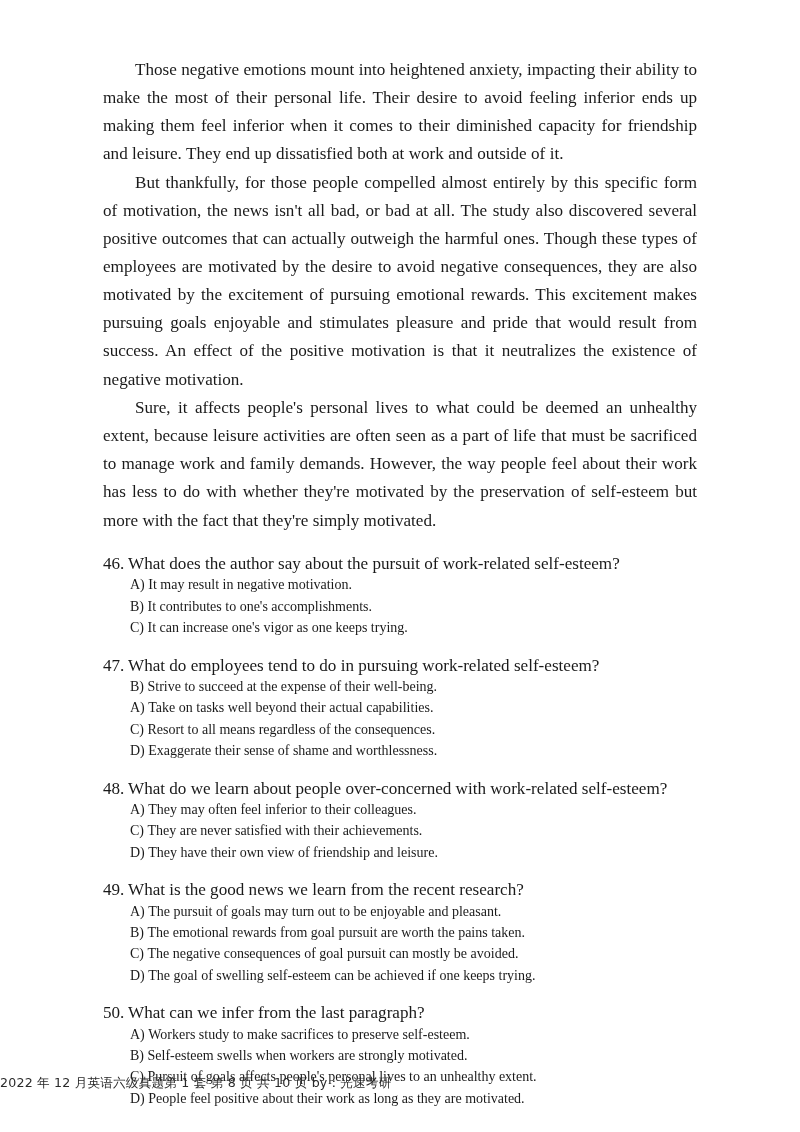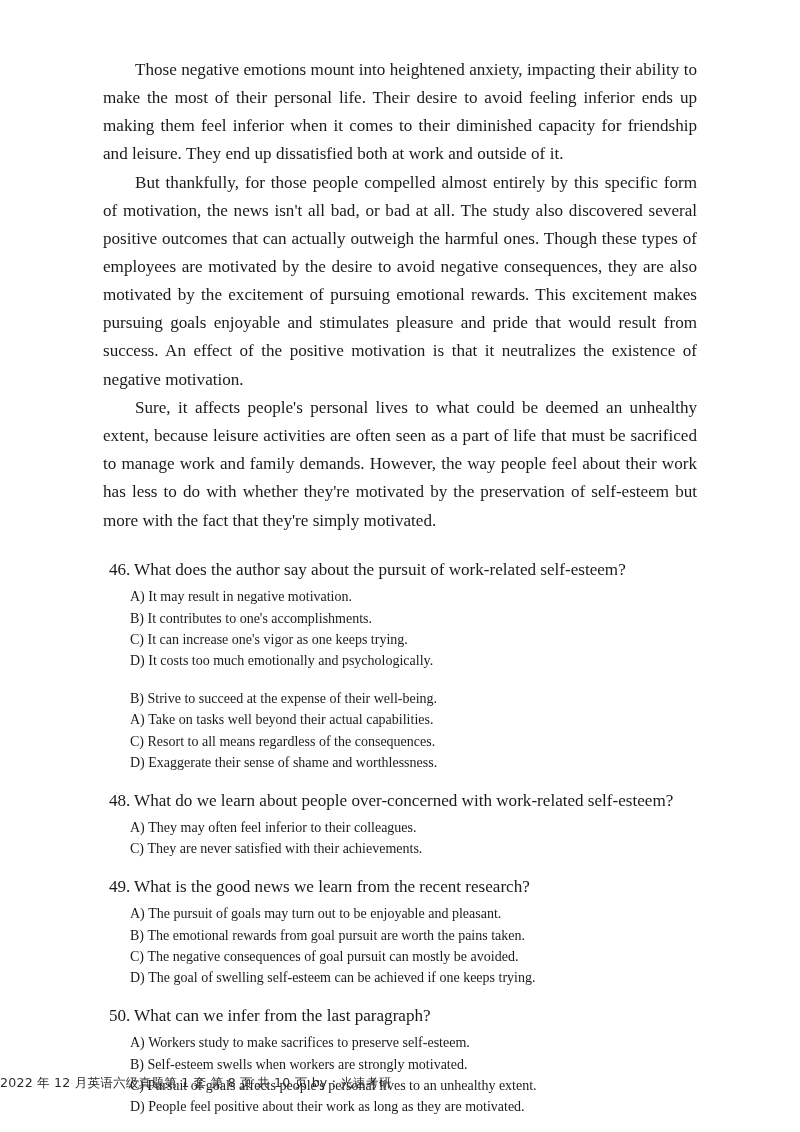--- a/index.html
+++ b/index.html
@@ -40,21 +40,21 @@
   }
   
   .q-block {
     margin-top: 16.5px;
   }
   .q-block:first-of-type { margin-top: 0; }
   .q-stem {
     font-size: 17.1px;
     line-height: 21.3px;
     white-space: nowrap;
-    margin: 6px;
+    margin: 0;
   }
   .q-num {
     display: inline-block;
     width: 25px;
   }
   .opt {
     font-size: 14px;
     line-height: 21.3px;
     white-space: nowrap;
     margin: 0;
@@ -92,34 +92,35 @@
 
     <div style="height:18px"></div>
 
     <div>
 
       <div class="q-block">
         <p class="q-stem"><span class="q-num">46.</span><span>What does the author say about the pursuit of work-related self-esteem?</span></p>
         <p class="opt"><span class="opt-letter">A)</span>&nbsp;<span>It may result in negative motivation.</span></p>
         <p class="opt"><span class="opt-letter">B)</span>&nbsp;<span>It contributes to one's accomplishments.</span></p>
         <p class="opt"><span class="opt-letter">C)</span>&nbsp;<span>It can increase one's vigor as one keeps trying.</span></p>
-        <p class="opt"><span class="opt-letter">D)</span>&nbsp;<span>It costs too much emotionally and psychologically.</span></p>
       </div>
 
       <div class="q-block">
+        <p class="q-stem"><span class="q-num">47.</span><span>What do employees tend to do in pursuing work-related self-esteem?</span></p>
         <p class="opt"><span class="opt-letter">B)</span>&nbsp;<span>Strive to succeed at the expense of their well-being.</span></p>
         <p class="opt"><span class="opt-letter">A)</span>&nbsp;<span>Take on tasks well beyond their actual capabilities.</span></p>
         <p class="opt"><span class="opt-letter">C)</span>&nbsp;<span>Resort to all means regardless of the consequences.</span></p>
         <p class="opt"><span class="opt-letter">D)</span>&nbsp;<span>Exaggerate their sense of shame and worthlessness.</span></p>
       </div>
 
       <div class="q-block">
         <p class="q-stem"><span class="q-num">48.</span><span>What do we learn about people over-concerned with work-related self-esteem?</span></p>
         <p class="opt"><span class="opt-letter">A)</span>&nbsp;<span>They may often feel inferior to their colleagues.</span></p>
         <p class="opt"><span class="opt-letter">C)</span>&nbsp;<span>They are never satisfied with their achievements.</span></p>
+        <p class="opt"><span class="opt-letter">D)</span>&nbsp;<span>They have their own view of friendship and leisure.</span></p>
       </div>
 
       <div class="q-block">
         <p class="q-stem"><span class="q-num">49.</span><span>What is the good news we learn from the recent research?</span></p>
         <p class="opt"><span class="opt-letter">A)</span>&nbsp;<span>The pursuit of goals may turn out to be enjoyable and pleasant.</span></p>
         <p class="opt"><span class="opt-letter">B)</span>&nbsp;<span>The emotional rewards from goal pursuit are worth the pains taken.</span></p>
         <p class="opt"><span class="opt-letter">C)</span>&nbsp;<span>The negative consequences of goal pursuit can mostly be avoided.</span></p>
         <p class="opt"><span class="opt-letter">D)</span>&nbsp;<span>The goal of swelling self-esteem can be achieved if one keeps trying.</span></p>
       </div>
 

